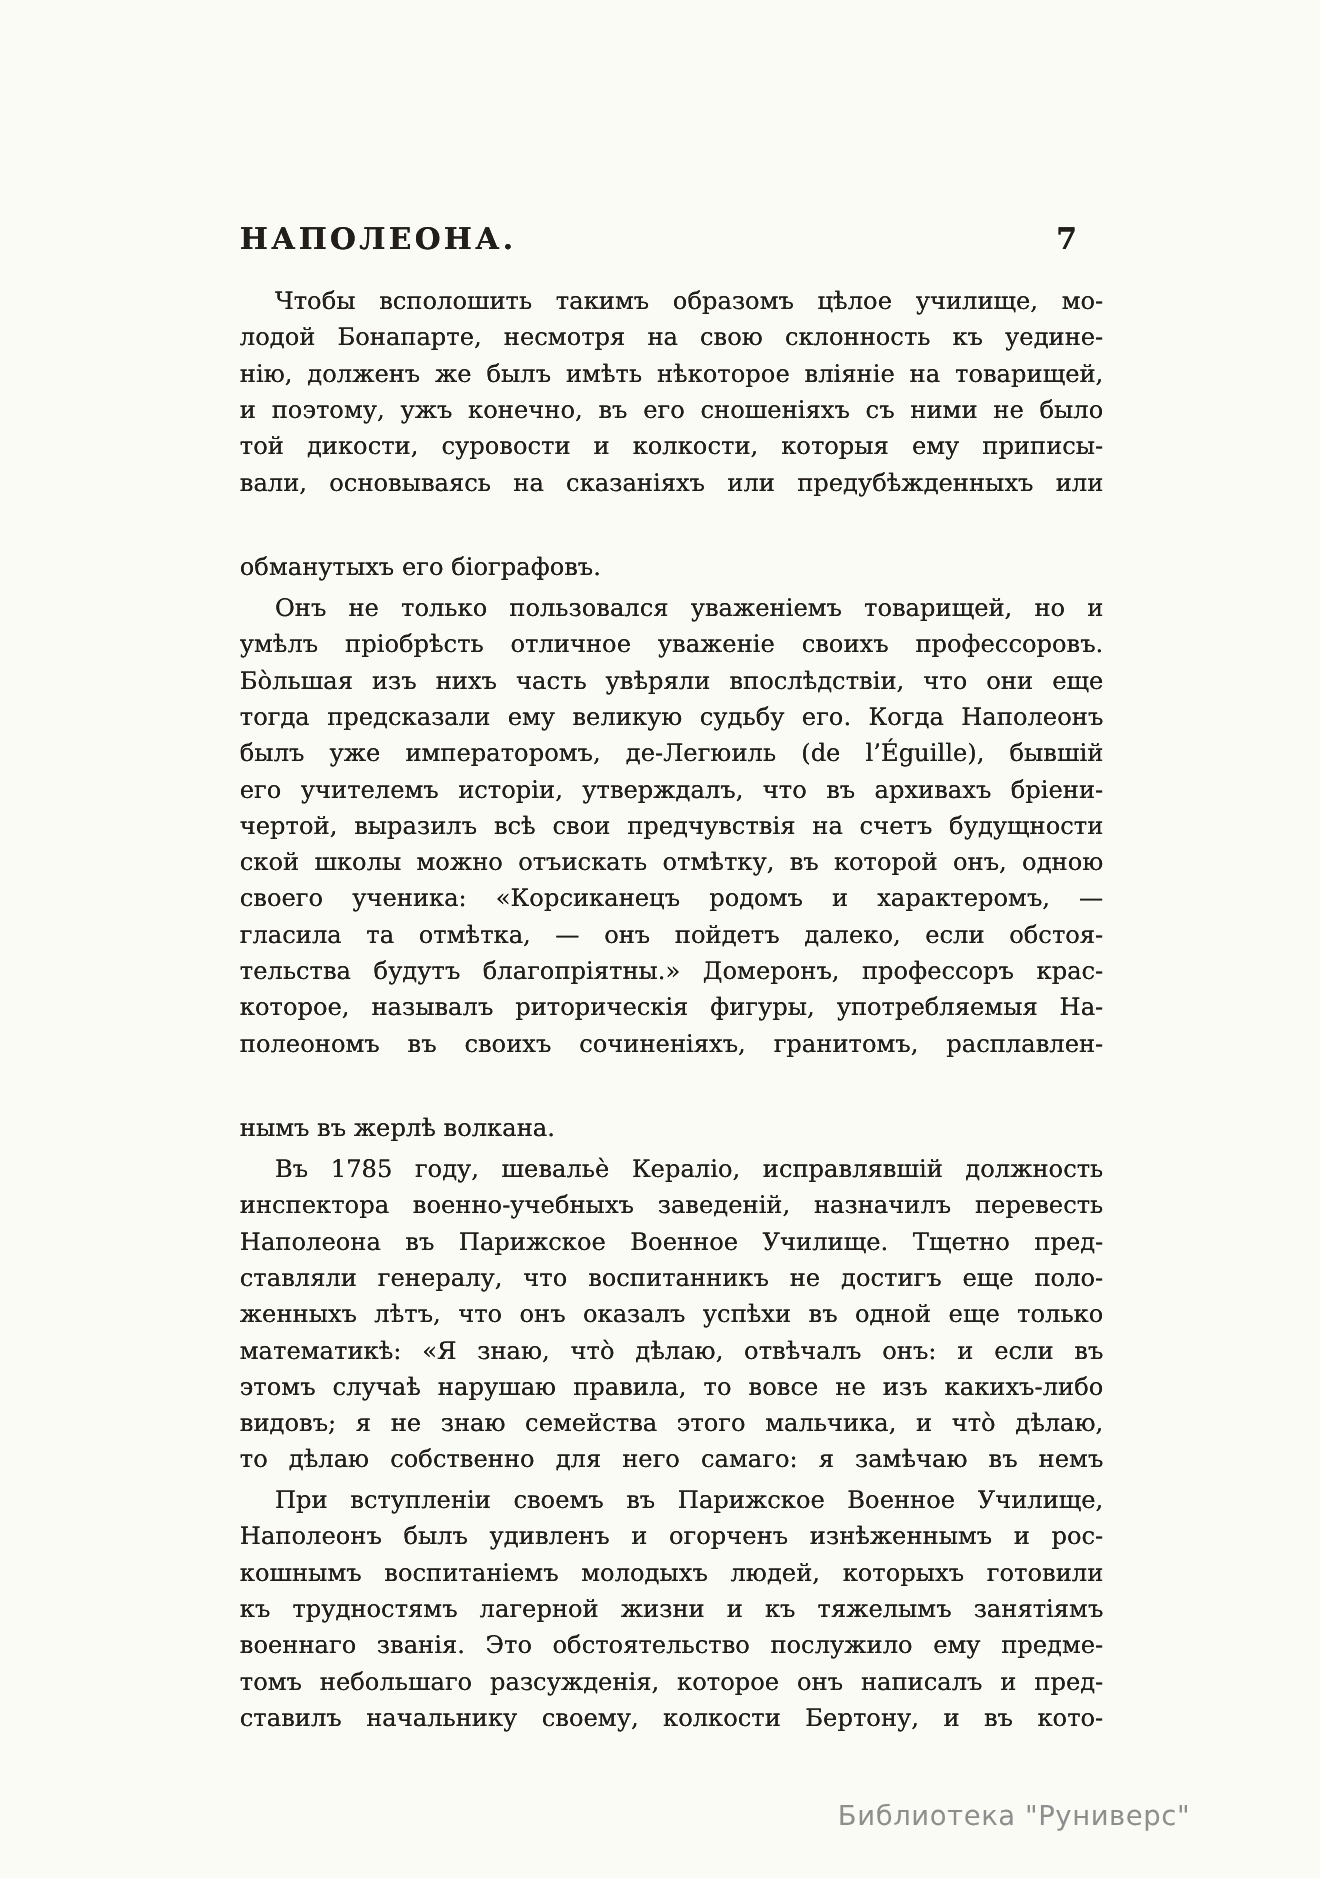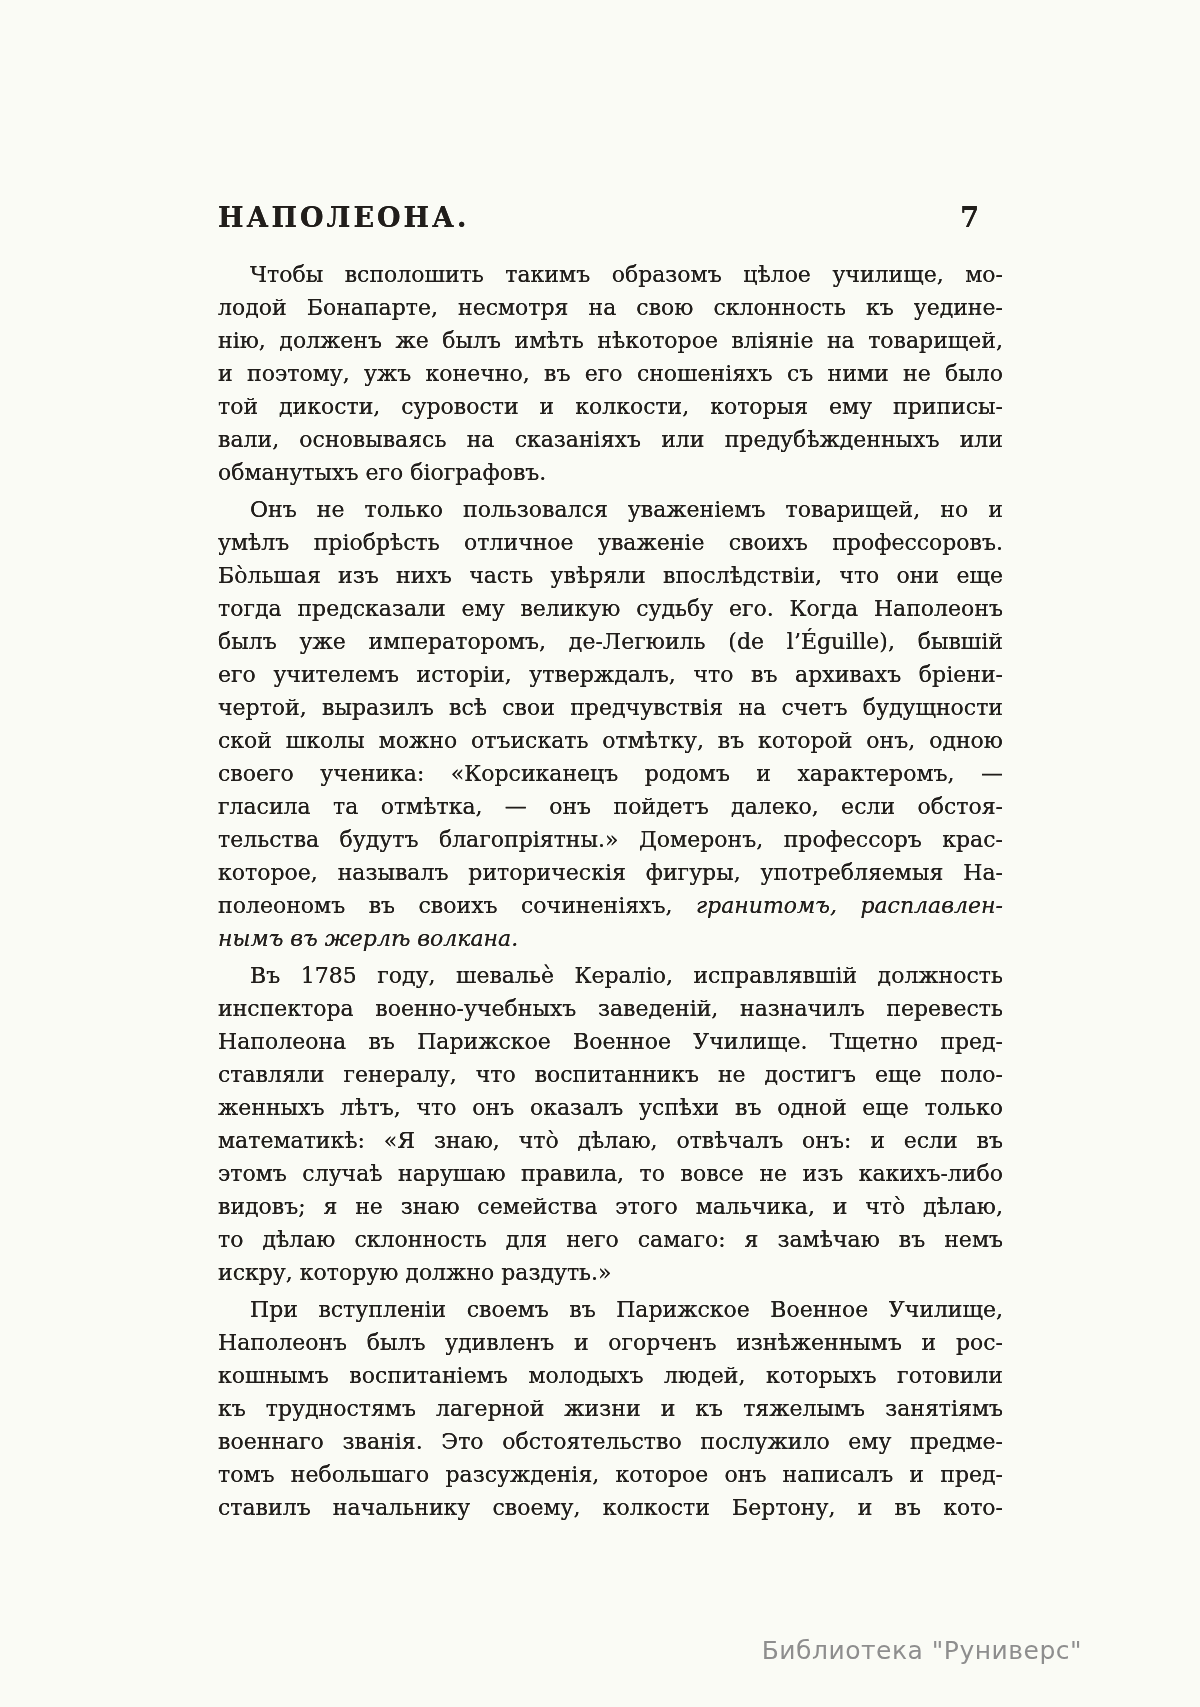--- a/index.html
+++ b/index.html
@@ -60,23 +60,23 @@
     line-height: 33px;
     text-align: justify;
     text-align-last: justify;
     overflow: hidden;
   }
   .line.indent {
     text-indent: 32px;
   }
   .line.para-last {
     text-align-last: left;
+    margin-top: 44px;
   }
   .italic {
-    font-style: italic;
   }
   .watermark {
     position: absolute;
     top: 1636px;
     right: 118px;
     font-family: "DejaVu Sans", "Liberation Sans", sans-serif;
     font-size: 25px;
     color: #8e8e8e;
     letter-spacing: 0.5px;
   }
@@ -119,22 +119,21 @@
       </div>
       <div class="paragraph">
         <div class="line indent"><span>Въ 1785 году, шевальѐ Кераліо, исправлявшій должность</span></div>
         <div class="line"><span>инспектора военно-учебныхъ заведеній, назначилъ перевесть</span></div>
         <div class="line"><span>Наполеона въ Парижское Военное Училище.  Тщетно пред-</span></div>
         <div class="line"><span>ставляли генералу, что воспитанникъ не достигъ еще поло-</span></div>
         <div class="line"><span>женныхъ лѣтъ, что онъ оказалъ успѣхи въ одной еще только</span></div>
         <div class="line"><span>математикѣ: «Я знаю, что̀ дѣлаю, отвѣчалъ онъ: и если въ</span></div>
         <div class="line"><span>этомъ случаѣ нарушаю правила, то вовсе не изъ какихъ-либо</span></div>
         <div class="line"><span>видовъ; я не знаю семейства этого мальчика, и что̀ дѣлаю,</span></div>
-        <div class="line"><span>то дѣлаю склонность для него самаго: я замѣчаю въ немъ</span></div>
-        <div class="line para-last"><span>искру, которую должно раздуть.»</span></div>
+        <div class="line"><span>то дѣлаю собственно для него самаго: я замѣчаю въ немъ</span></div>
       </div>
       <div class="paragraph">
         <div class="line indent"><span>При вступленіи своемъ въ Парижское Военное Училище,</span></div>
         <div class="line"><span>Наполеонъ былъ удивленъ и огорченъ изнѣженнымъ и рос-</span></div>
         <div class="line"><span>кошнымъ воспитаніемъ молодыхъ людей, которыхъ готовили</span></div>
         <div class="line"><span>къ трудностямъ лагерной жизни и къ тяжелымъ занятіямъ</span></div>
         <div class="line"><span>военнаго званія.  Это обстоятельство послужило ему предме-</span></div>
         <div class="line"><span>томъ небольшаго разсужденія, которое онъ написалъ и пред-</span></div>
         <div class="line"><span>ставилъ начальнику своему, колкости Бертону, и въ кото-</span></div>
       </div>

